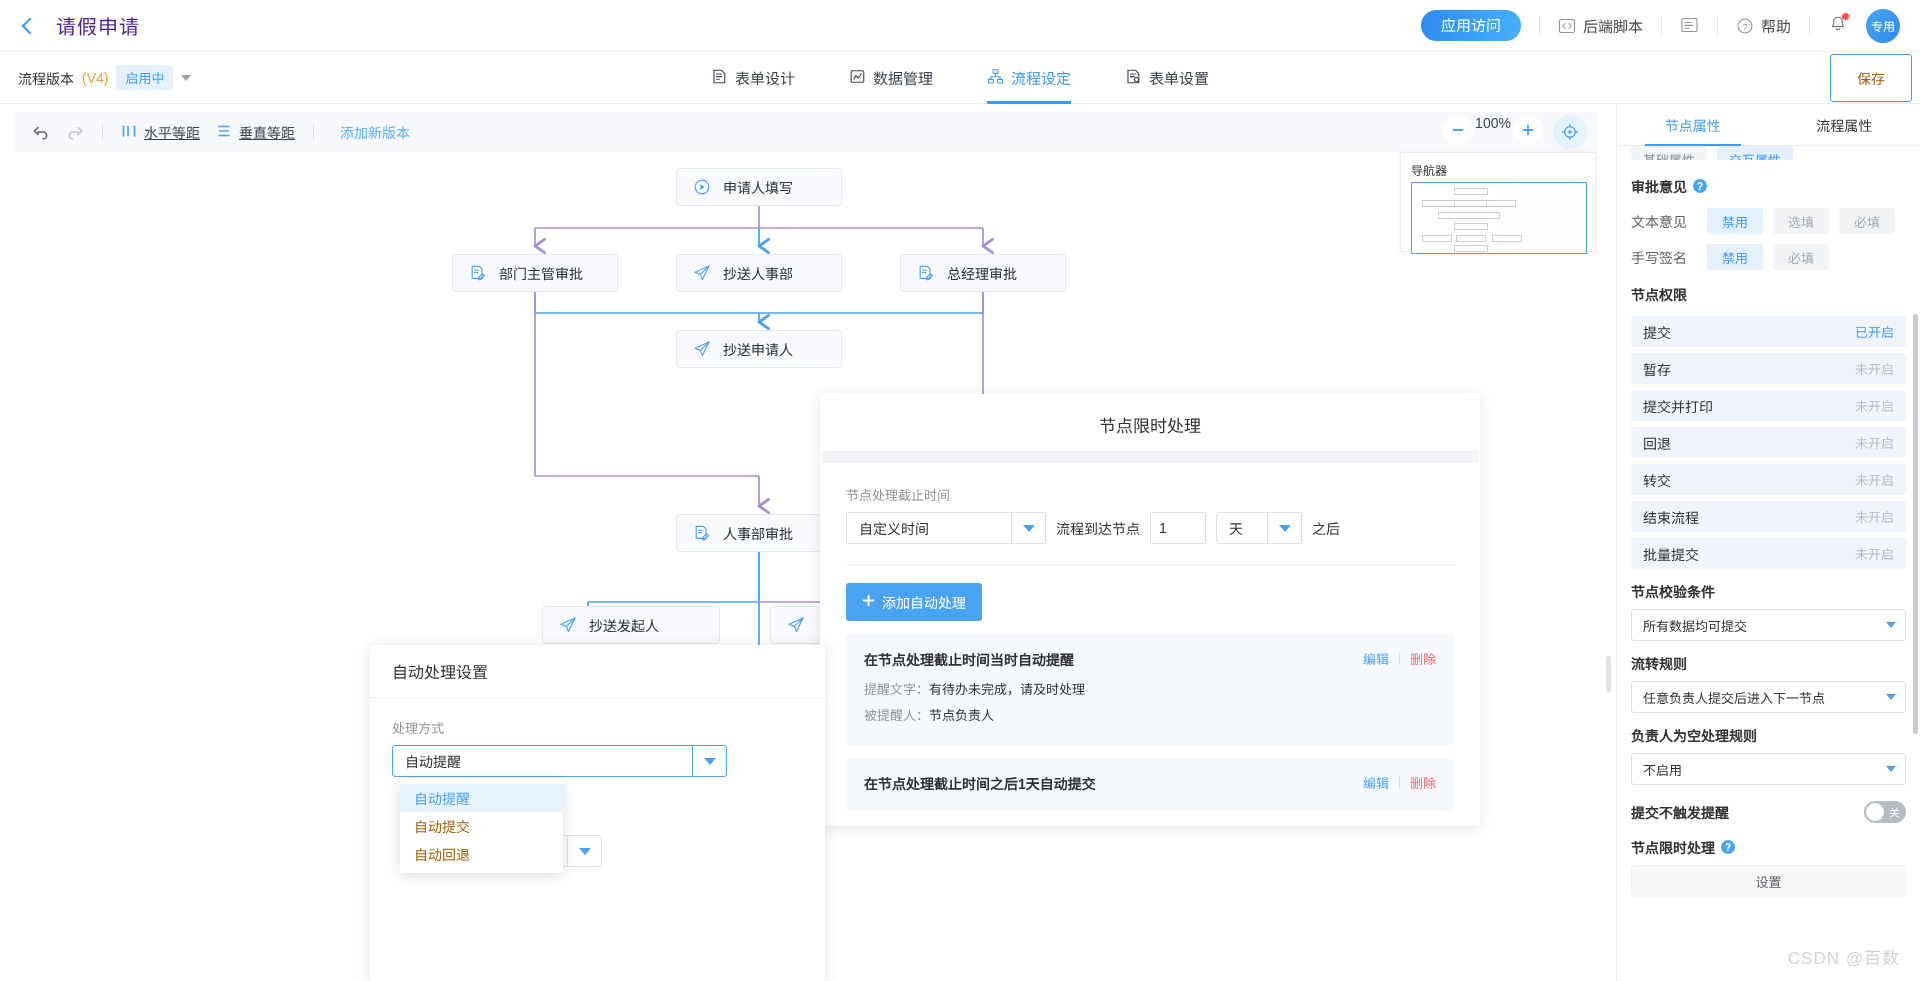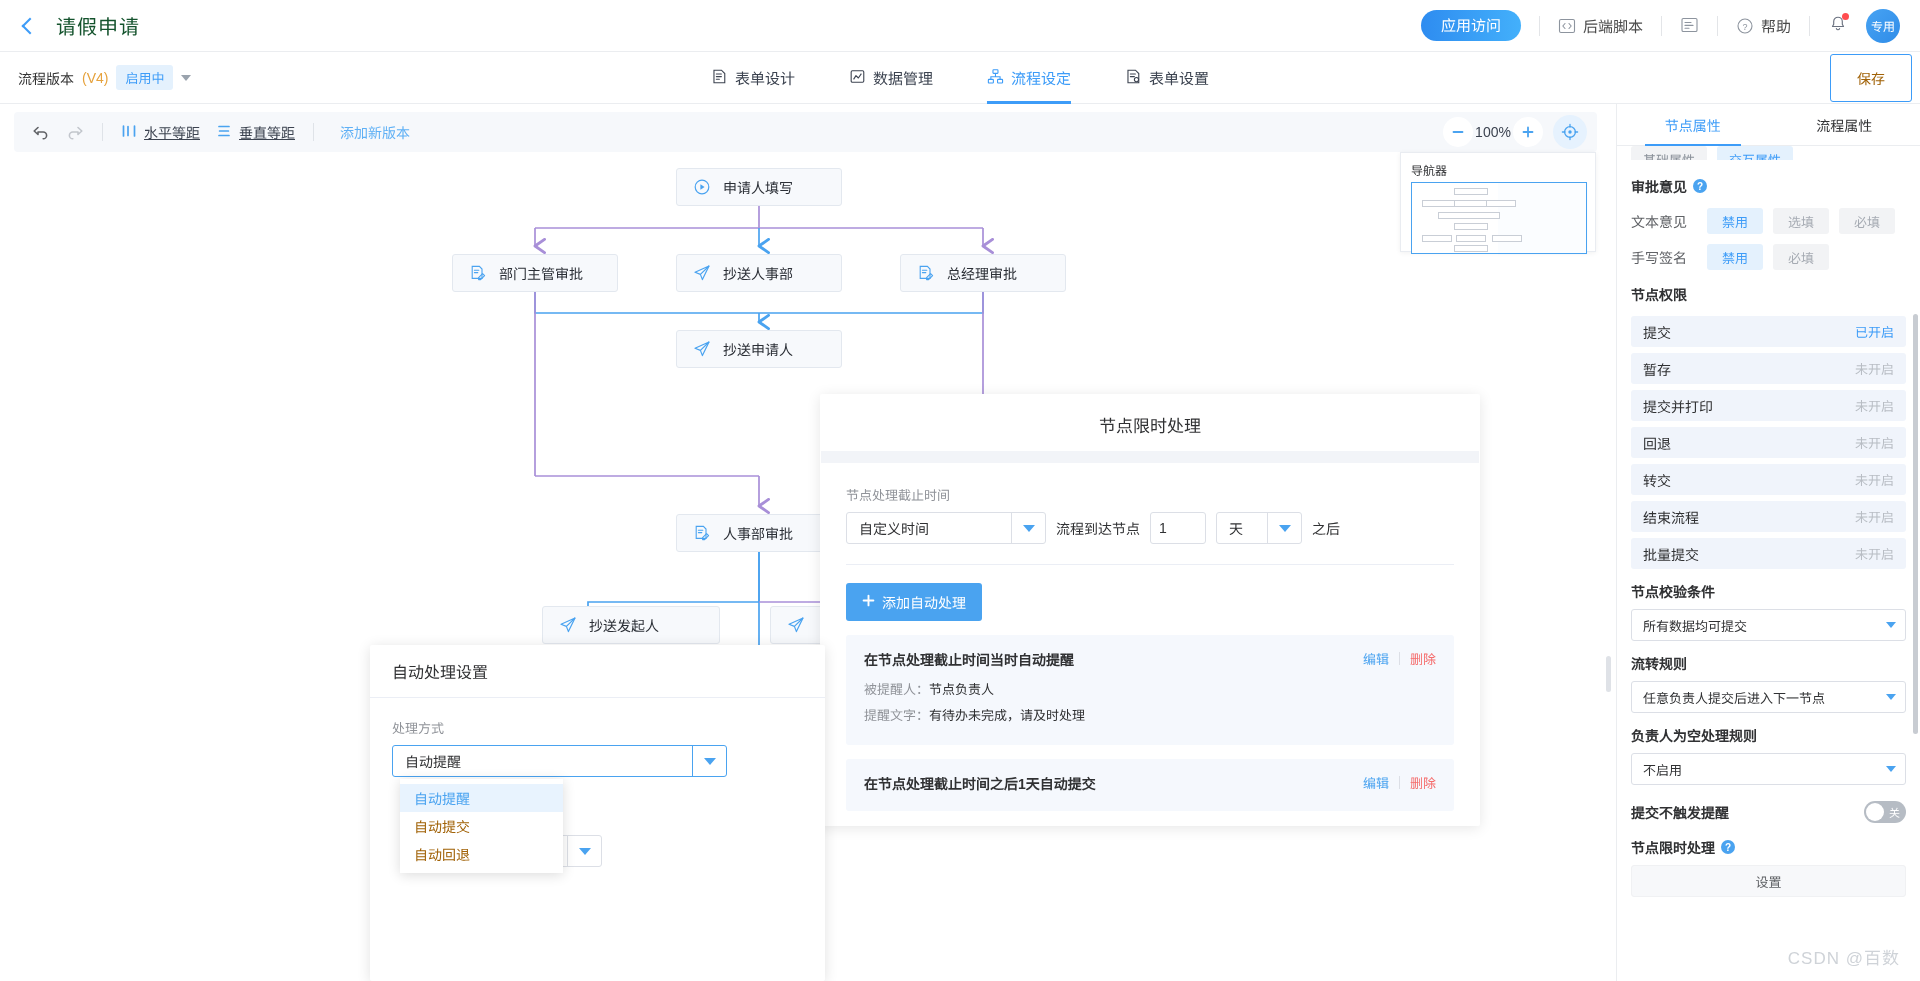--- a/index.html
+++ b/index.html
@@ -14,21 +14,21 @@
   .app { position: relative; width: 1920px; height: 981px; background:#fff; }
 
   
   .header {
     position: absolute; left:0; top:0; width:1920px; height:52px;
     background:#fff; border-bottom:1px solid #ebedf0;
     display:flex; align-items:center;
   }
   .back-btn { width:56px; height:52px; display:flex; align-items:center; justify-content:center; cursor:pointer; }
   .back-chevron { width:12px; height:12px; border-left:2.4px solid #3d9cf8; border-bottom:2.4px solid #3d9cf8; transform:rotate(45deg); margin-left:4px;}
-  .app-title { font-size:20px; color:#14532d; font-weight:400; letter-spacing:1px; }
+  .app-title { font-size:20px; color:#4c1d95; font-weight:400; letter-spacing:1px; }
   .header-right { margin-left:auto; display:flex; align-items:center; padding-right:20px; gap:0px; }
   .btn-primary-pill {
     background: linear-gradient(90deg,#2e8cf0 0%, #43b0fb 100%);
     color:#fff; border:none; border-radius:18px;
     font-size:15px; padding:8px 20px; cursor:pointer; line-height:1;
     font-family:inherit;
   }
   .vdiv { width:1px; height:20px; background:#e3e5e8; margin:0 18px; }
   .hitem { display:flex; align-items:center; gap:7px; color:#4b4b4b; font-size:15px; cursor:pointer; }
   .hitem .ic { display:inline-flex; align-items:center; justify-content:center; }
@@ -60,21 +60,21 @@
 
   
   .toolbar {
     position:absolute; left:14px; top:112px; width:1583px; height:40px;
     background:#f6f8fb; border-radius:4px; display:flex; align-items:center; padding:0 10px;
   }
   .tb-icon { width:34px; height:34px; display:flex; align-items:center; justify-content:center; cursor:pointer; }
   .tb-sep { width:1px; height:18px; background:#dfe3e8; margin:0 10px; }
   .tb-item { display:flex; align-items:center; gap:7px; font-size:14px; color:#3c4350; cursor:pointer; padding:0 8px;text-decoration:underline; }
   .tb-link { font-size:14px; color:#5fb0f5; cursor:pointer; margin-left:16px; }
-  .tb-right { margin-left:auto; display:flex; align-items:center; gap:0; }
+  .tb-right { margin-left:auto; display:flex; align-items:flex-start; gap:0; }
   .zoom-circle {
     width:30px;height:30px;border-radius:50%;background:#fff;display:flex;align-items:center;justify-content:center;cursor:pointer;
     box-shadow:0 0 0 0 rgba(0,0,0,0);
   }
   .zoom-pct { font-size:14px; color:#3c4350; min-width:40px; text-align:center; }
   .locate-circle { width:34px;height:34px;border-radius:50%;background:#e6f2fe;display:flex;align-items:center;justify-content:center;cursor:pointer; margin-left:10px;}
 
   
   .canvas { position:absolute; left:0; top:156px; width:1616px; height:825px; background:#fff; overflow:hidden; }
   .node {
@@ -526,24 +526,24 @@
           <svg width="13" height="13" viewBox="0 0 13 13">
               <path d="M1.6 6.5h9.8M6.5 1.6v9.8" stroke="#fff" stroke-width="1.9" stroke-linecap="round"></path>
             </svg>
         </span>
         <span>添加自动处理</span>
       </button>
 
       <div class="auto-card">
         <h4>在节点处理截止时间当时自动提醒</h4>
         <div class="auto-line">
-          <span class="k">被提醒人：</span><span>节点负责人</span>
+          <span class="k">提醒文字：</span><span>有待办未完成，请及时处理</span>
         </div>
         <div class="auto-line">
-          <span class="k">提醒文字：</span><span>有待办未完成，请及时处理</span>
+          <span class="k">被提醒人：</span><span>节点负责人</span>
         </div>
         <div class="card-actions">
           <span class="a-edit">编辑</span>
           <span class="a-sep"></span>
           <span class="a-del">删除</span>
         </div>
       </div>
 
       <div class="auto-card" style="height:52px;">
         <h4>在节点处理截止时间之后1天自动提交</h4>

